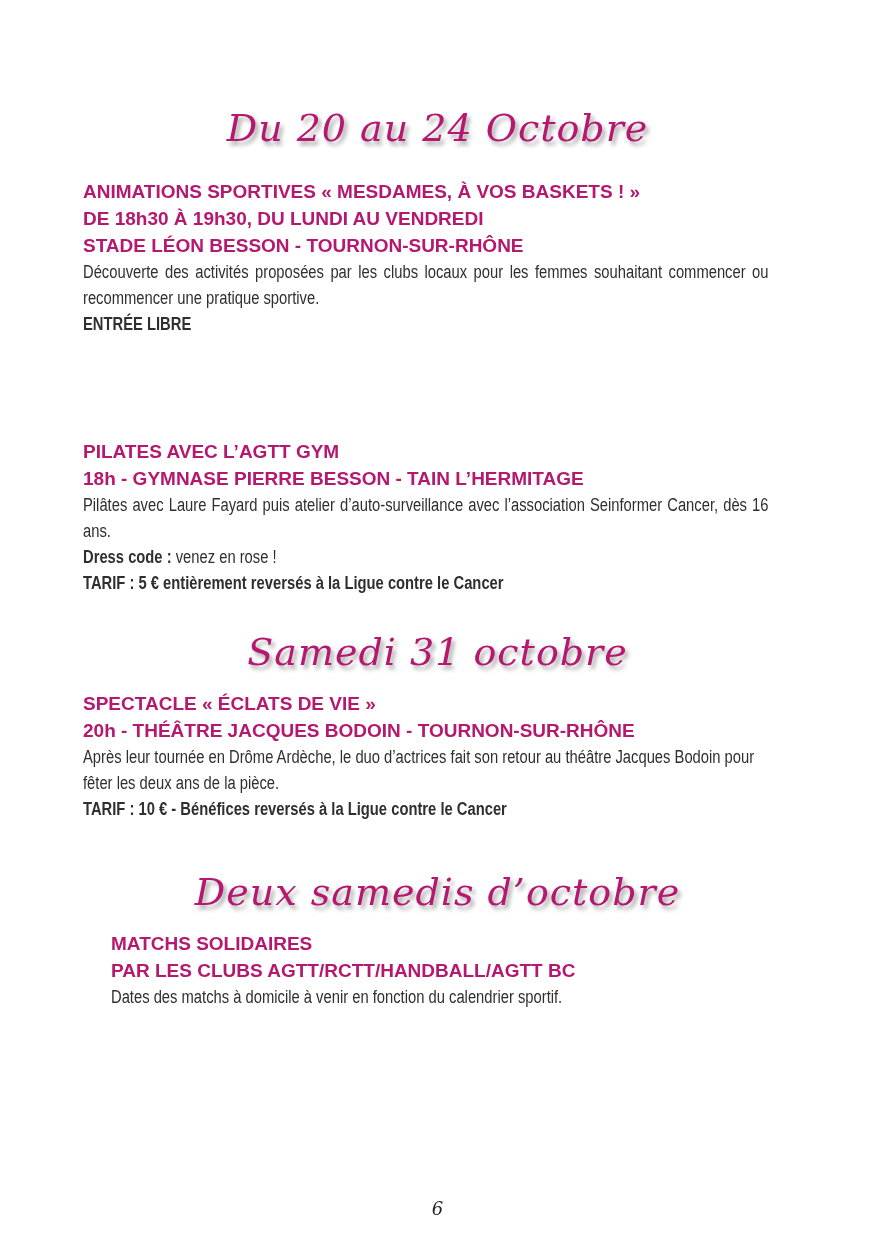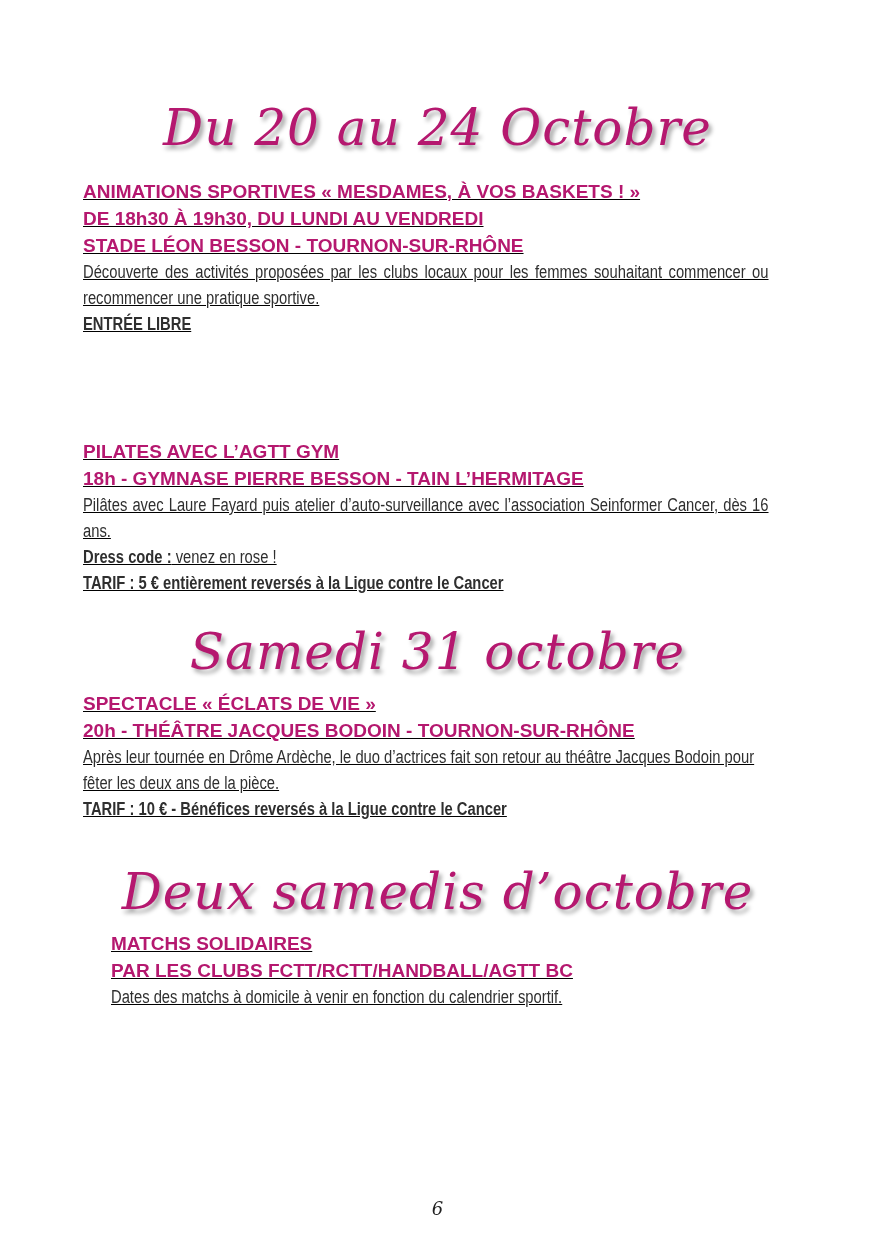--- a/index.html
+++ b/index.html
@@ -1,25 +1,25 @@
 <!DOCTYPE html>
 <html><head>
 <meta charset="utf-8">
 <style>
   html, body { margin: 0; padding: 0; background: #ffffff; }
   body { width: 875px; height: 1241px; position: relative; overflow: hidden; }
   .page { position: absolute; left: 0; top: 0; width: 875px; height: 1241px; }
   .script-title {
     position: absolute; left: 0; width: 875px; text-align: center;
     font-family: "DejaVu Serif", serif; font-style: italic;
-    color: #b5186f; font-size: 50px; line-height: 60px;
+    color: #b5186f; font-size: 38px; line-height: 60px;
     letter-spacing: 1px;
     text-shadow: 3px 4px 4px rgba(0,0,0,0.35);
   }
-  .block { position: absolute; left: 83px; width: 686px; text-decoration: underline; }
+  .block { position: absolute; left: 83px; width: 686px; }
   .head {
     font-family: "Liberation Sans", sans-serif; font-weight: bold;
     color: #b5186f; font-size: 19px; line-height: 27px; white-space: nowrap;
   }
   .body {
     font-family: "Liberation Sans", sans-serif;
     color: #2f2f2f; font-size: 18px; line-height: 26px;
     transform: scaleX(0.82); transform-origin: left top; width: 836px;
   }
   .body.just { text-align: justify; text-align-last: left; }
@@ -55,18 +55,18 @@
   <div class="block" style="top:690px;">
     <div class="head">SPECTACLE « ÉCLATS DE VIE »</div>
     <div class="head">20h - THÉÂTRE JACQUES BODOIN - TOURNON-SUR-RHÔNE</div>
     <div class="body">Après leur tournée en Drôme Ardèche, le duo d’actrices fait son retour au théâtre Jacques Bodoin pour fêter les deux ans de la pièce.</div>
     <div class="body strong" style="margin-top:-26px; position:relative; top:26px;">TARIF : 10 € - Bénéfices reversés à la Ligue contre le Cancer</div>
   </div>
 
   <div class="script-title" style="top:862px;">Deux samedis d’octobre</div>
   <div class="block" style="top:930px;margin-left:28px;">
     <div class="head">MATCHS SOLIDAIRES</div>
-    <div class="head">PAR LES CLUBS FCTT/RCTT/HANDBALL/AGTT BC</div>
+    <div class="head">PAR LES CLUBS AGTT/RCTT/HANDBALL/AGTT BC</div>
     <div class="body">Dates des matchs à domicile à venir en fonction du calendrier sportif.</div>
   </div>
 
   <div class="pagenum">6</div>
 </div>
 
 </body></html>

